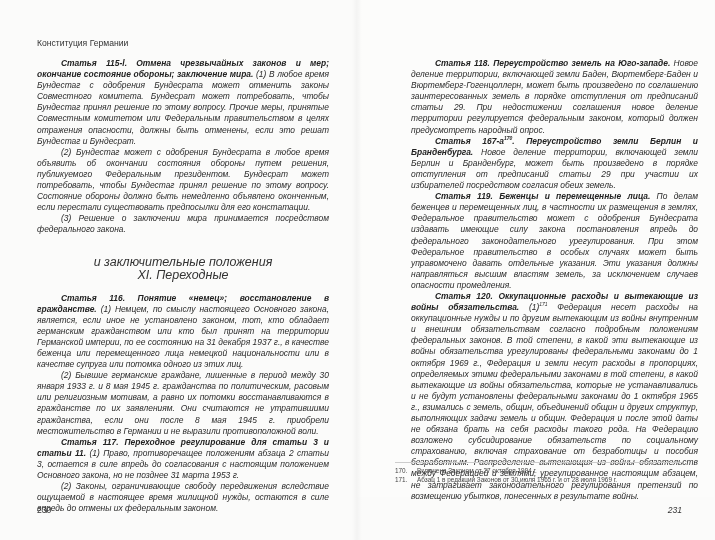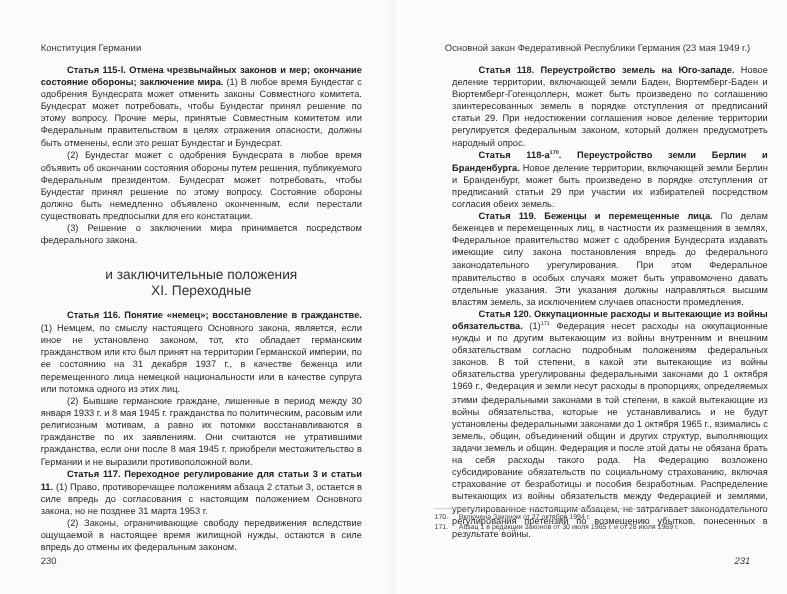--- a/index.html
+++ b/index.html
@@ -12,21 +12,21 @@
     }
     .spread { position: absolute; inset: 0; display: flex; }
     .page { position: relative; width: 357px; height: 497px; box-sizing: border-box; }
     .page.left { background: #fbfbfa; padding: 0 26px 0 37px; }
     .page.right { background: #fcfcfb; padding: 0 32px 0 38px; }
     .gutter { position: absolute; left: 352px; top: 0; width: 10px; height: 540px;
       background: linear-gradient(to right, rgba(0,0,0,0.0), rgba(0,0,0,0.03), rgba(0,0,0,0.0)); }
     .running-head { position: absolute; top: 38px; font-size: 8.6px; color: #333; }
     .page.left .running-head { left: 37px; }
     .page.right .running-head { right: 32px; }
-    .body-text { position: absolute; top: 58px; font-size: 8.45px; line-height: 11.1px; text-align: justify; }
+    .body-text { position: absolute; top: 58px; font-size: 8.45px; line-height: 11.1px; text-align: justify; font-style: italic; }
     .page.left .body-text { left: 37px; width: 292px; }
     .page.right .body-text { left: 54px; width: 287px; }
     p { margin: 0; text-indent: 24px; }
     b { font-weight: bold; color: #222; }
     sup { font-size: 5px; vertical-align: super; line-height: 0; }
     .section-title { text-align: center; font-size: 12.5px; line-height: 13.5px; margin: 20px 0 10px; color: #333; text-indent: 0; }
     .page-number { position: absolute; top: 505px; font-size: 8.6px; color: #333; }
     .page.left .page-number { left: 37px; }
     .page.right .page-number { right: 32px; font-style: italic; }
     .footnotes { position: absolute; top: 462px; left: 38px; width: 287px; border-top: 1px solid #ccc; padding-top: 3px; font-size: 6.4px; line-height: 9px; color: #444; }
@@ -49,24 +49,23 @@
       </div>
       <p><b>Статья 116. Понятие «немец»; восстановление в гражданстве.</b><span> (1) Немцем, по смыслу настоящего Основного закона, является, если иное не установлено законом, тот, кто обладает германским гражданством или кто был принят на территории Германской империи, по ее состоянию на 31 декабря 1937 г., в качестве беженца или перемещенного лица немецкой национальности или в качестве супруга или потомка одного из этих лиц.</span></p>
       <p>(2) Бывшие германские граждане, лишенные в период между 30 января 1933 г. и 8 мая 1945 г. гражданства по политическим, расовым или религиозным мотивам, а равно их потомки восстанавливаются в гражданстве по их заявлениям. Они считаются не утратившими гражданства, если они после 8 мая 1945 г. приобрели местожительство в Германии и не выразили противоположной воли.</p>
       <p><b>Статья 117. Переходное регулирование для статьи 3 и статьи 11.</b><span> (1) Право, противоречащее положениям абзаца 2 статьи 3, остается в силе впредь до согласования с настоящим положением Основного закона, но не позднее 31 марта 1953 г.</span></p>
       <p>(2) Законы, ограничивающие свободу передвижения вследствие ощущаемой в настоящее время жилищной нужды, остаются в силе впредь до отмены их федеральным законом.</p>
     </div>
     <div class="page-number">230</div>
   </div>
 
   <div class="page right">
-    <div class="running-head">Основной закон Федеративной Республики Германия (23 мая 1949 г.)</div>
     <div class="body-text">
       <p><b>Статья 118. Переустройство земель на Юго-западе.</b><span> Новое деление территории, включающей земли Баден, Вюртемберг-Баден и Вюртемберг-Гогенцоллерн, может быть произведено по соглашению заинтересованных земель в порядке отступления от предписаний статьи 29. При недостижении соглашения новое деление территории регулируется федеральным законом, который должен предусмотреть народный опрос.</span></p>
-      <p><b><span>Статья 118-а</span><sup>170</sup><span>. Переустройство земли Берлин и Бранденбурга.</span></b><span> Новое деление территории, включающей земли Берлин и Бранденбург, может быть произведено в порядке отступления от предписаний статьи 29 при участии их избирателей посредством согласия обеих земель.</span></p>
+      <p><b><span>Статья 167-а</span><sup>170</sup><span>. Переустройство земли Берлин и Бранденбурга.</span></b><span> Новое деление территории, включающей земли Берлин и Бранденбург, может быть произведено в порядке отступления от предписаний статьи 29 при участии их избирателей посредством согласия обеих земель.</span></p>
       <p><b>Статья 119. Беженцы и перемещенные лица.</b><span> По делам беженцев и перемещенных лиц, в частности их размещения в землях, Федеральное правительство может с одобрения Бундесрата издавать имеющие силу закона постановления впредь до федерального законодательного урегулирования. При этом Федеральное правительство в особых случаях может быть управомочено давать отдельные указания. Эти указания должны направляться высшим властям земель, за исключением случаев опасности промедления.</span></p>
       <p><b>Статья 120. Оккупационные расходы и вытекающие из войны обязательства.</b><span> (1)</span><sup>171</sup><span> Федерация несет расходы на оккупационные нужды и по другим вытекающим из войны внутренним и внешним обязательствам согласно подробным положениям федеральных законов. В той степени, в какой эти вытекающие из войны обязательства урегулированы федеральными законами до 1 октября 1969 г., Федерация и земли несут расходы в пропорциях, определяемых этими федеральными законами в той степени, в какой вытекающие из войны обязательства, которые не устанавливались и не будут установлены федеральными законами до 1 октября 1965 г., взимались с земель, общин, объединений общин и других структур, выполняющих задачи земель и общин. Федерация и после этой даты не обязана брать на себя расходы такого рода. На Федерацию возложено субсидирование обязательств по социальному страхованию, включая страхование от безработицы и пособия безработным. Распределение вытекающих из войны обязательств между Федерацией и землями, урегулированное настоящим абзацем, не затрагивает законодательного регулирования претензий по возмещению убытков, понесенных в результате войны.</span></p>
     </div>
     <div class="footnotes">
       <div class="footnote">
         <span class="fn-num">170.</span>
         <span>Включена Законом от 27 октября 1994 г.</span>
       </div>
       <div class="footnote">
         <span class="fn-num">171.</span>

